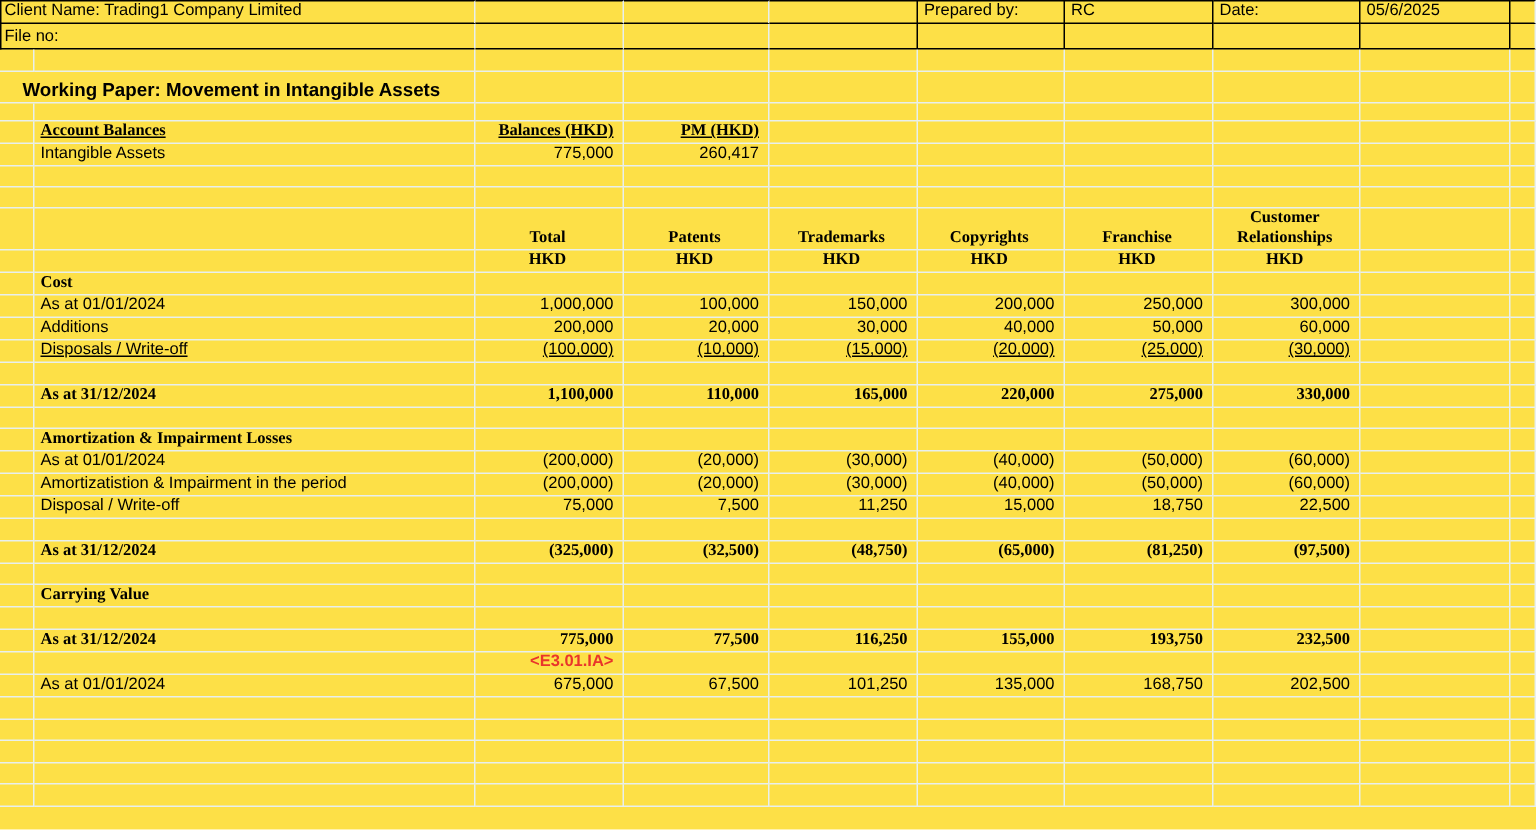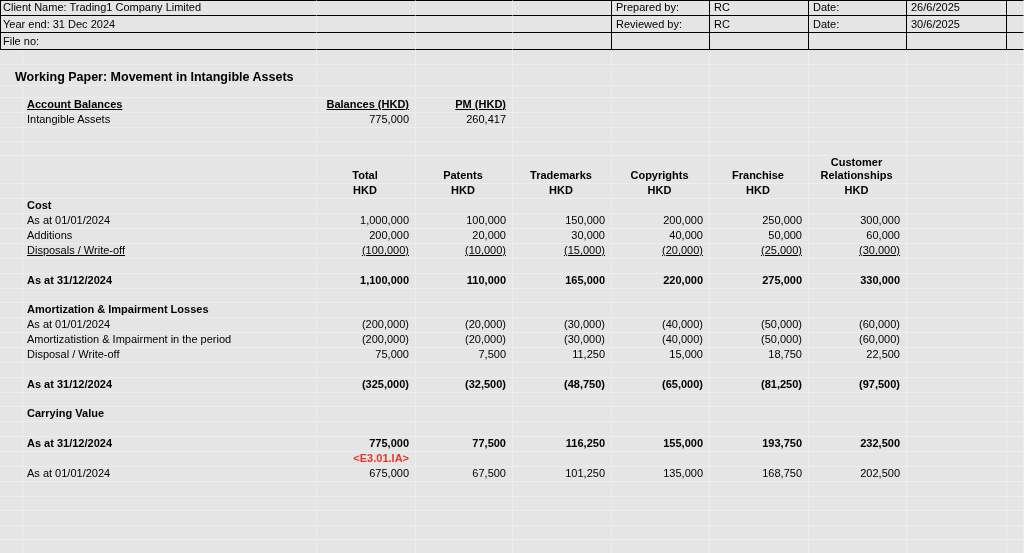--- a/index.html
+++ b/index.html
@@ -1,29 +1,29 @@
 <!DOCTYPE html>
 <html style="--red: #e9352b; --grid: #e8efee;"><head>
 <meta charset="utf-8">
 <style>
   :root{ --grid:#e8efee; --red:#e9352b; }
   html,body{margin:0;padding:0;background:#fff;}
   .sheet{
-    width:1024px;height:553px;overflow:hidden;background:#e5e5e5;position:relative;
+    width:1024px;height:553px;overflow:hidden;background:#fde047;position:relative;
     font-family:"Liberation Sans",sans-serif;font-size:11px;color:#000;
   }
   table{border-collapse:separate;border-spacing:0;table-layout:fixed;width:1024px;}
   td{
     box-sizing:border-box;vertical-align:bottom;line-height:13px;
     padding:0 6px 1px 4px;overflow:hidden;white-space:nowrap;
     border-right:1px solid var(--grid);border-bottom:1px solid var(--grid);
   }
   td.num{text-align:right;}
   td.ctr{text-align:center;}
-  .b{font-weight:bold;}
+  .b{font-weight:bold;font-family:Liberation Serif, serif;}
   .u{text-decoration:underline;}
   .red{color:var(--red);font-weight:bold;}
   .wrap{white-space:normal;}
   .edge{padding-left:2px;}
   
   tr.top td{border-bottom:1px solid #000;}
   tr.first td{border-top:1px solid #000;}
   td.bk{border-right:1px solid #000;}
   td.bl{border-left:1px solid #000;}
   .title{font-weight:bold;font-size:12.5px;padding-left:15px;}
@@ -48,32 +48,21 @@
 
   <tbody>
         <tr class="top first" style="height:16px">
     <td colspan="2" class="edge bl">Client Name: Trading1 Company Limited</td>
     <td></td>
           <td></td>
     <td class="bk"></td>
     <td class="bk">Prepared by:</td>
     <td class="bk">RC</td>
     <td class="bk">Date:</td>
-    <td class="bk">26/6/2025</td>
-    <td></td>
-  </tr>
-  <tr class="top" style="height:17px">
-    <td colspan="2" class="edge bl">Year end: 31 Dec 2024</td>
-    <td></td>
-          <td></td>
-    <td class="bk"></td>
-    <td class="bk">Reviewed by:</td>
-    <td class="bk">RC</td>
-    <td class="bk">Date:</td>
-    <td class="bk">30/6/2025</td>
+    <td class="bk">05/6/2025</td>
     <td></td>
   </tr>
   <tr class="top" style="height:17px">
     <td colspan="2" class="edge bl">File no:</td>
     <td></td>
           <td></td>
     <td class="bk"></td>
     <td class="bk"></td>
     <td class="bk"></td>
     <td class="bk"></td>

